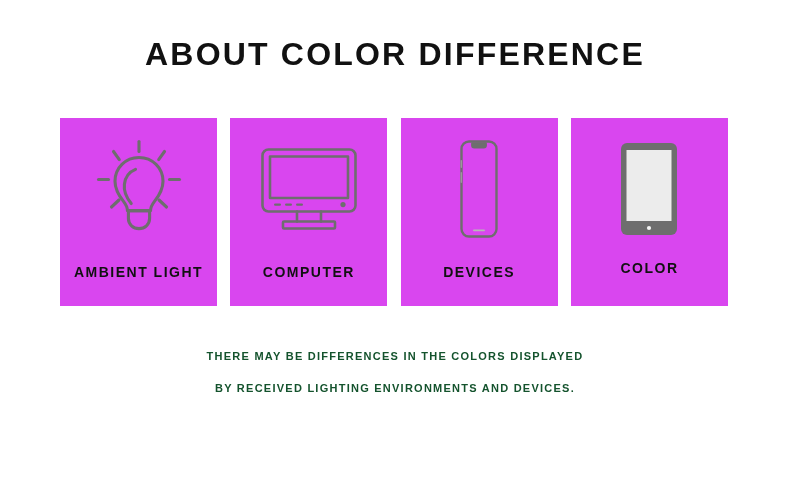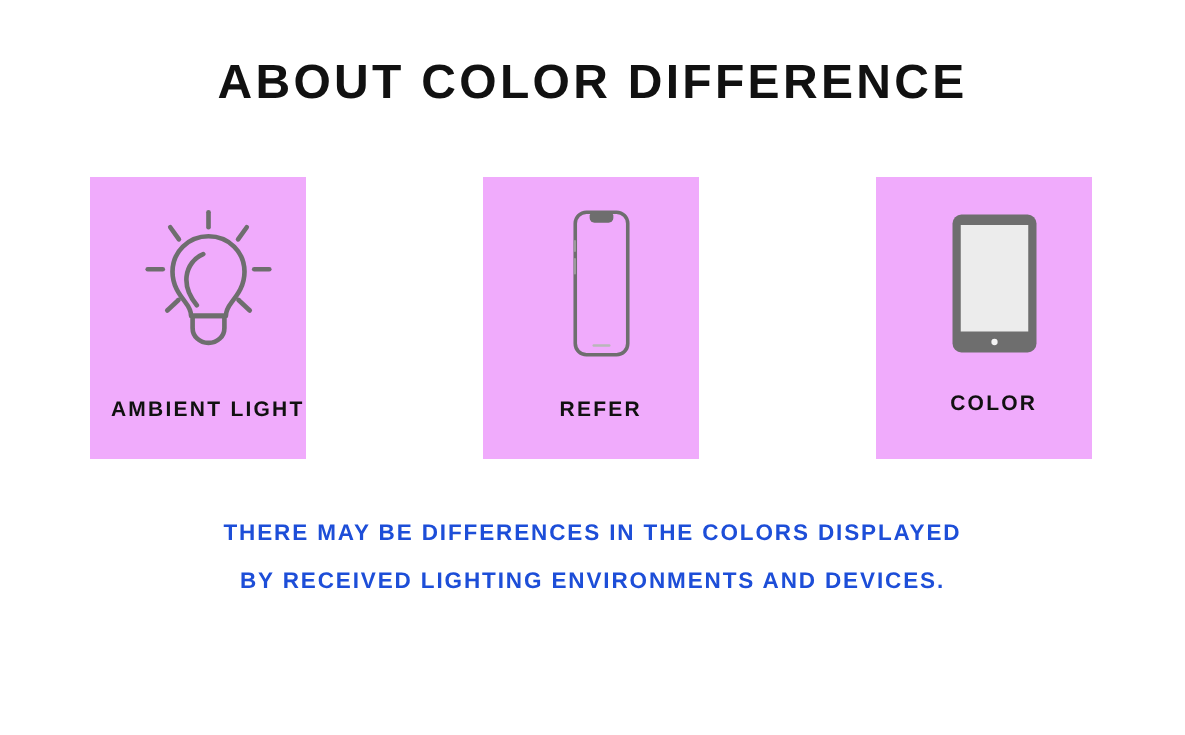--- a/index.html
+++ b/index.html
@@ -43,23 +43,23 @@
     left: 60px;
     top: 118px;
     width: 668px;
     height: 188px;
     display: flex;
     justify-content: space-between;
   }
 
   .card {
     position: relative;
-    width: 144px;
+    width: 157px;
     height: 188px;
-    background: #f0abfc;
+    background: #d946ef;
     display: block;
   }
 
   .card-icon {
     position: absolute;
     left: 0;
     top: 0;
     width: 157px;
     height: 142px;
     display: flex;
@@ -86,24 +86,24 @@
 
   
   .footer {
     position: absolute;
     left: 0;
     top: 340px;
     width: 790px;
     text-align: center;
   }
   .footer-line {
-    font-size: 15px;
+    font-size: 11px;
     font-weight: bold;
     letter-spacing: 1.25px;
-    color: #1d4ed8;
+    color: #14532d;
     line-height: 32px;
     white-space: nowrap;
   }
 
   svg { display: block; }
 </style>
 </head>
 <body>
 
 <div class="page">
@@ -129,38 +129,61 @@
             <line x1="5.5" y1="40.5" x2="15.5" y2="40.5"></line>
             <line x1="86.5" y1="40.5" x2="76.5" y2="40.5"></line>
             <line x1="18.5" y1="68.0" x2="26.0" y2="61.0"></line>
             <line x1="73.5" y1="68.0" x2="66.0" y2="61.0"></line>
           </g>
         </svg>
       </div>
       <div class="card-label">AMBIENT LIGHT</div>
     </div>
 
+    <div class="card card-computer">
+      <div class="card-icon">
+        <svg width="104" height="88" viewBox="0 0 104 88" aria-hidden="true">
+          <g fill="none" stroke="#6e6e6e" stroke-width="2.6" stroke-linecap="round" stroke-linejoin="round">
+
+            <rect x="5.5" y="4.5" width="93" height="62" rx="6" ry="6"></rect>
+
+            <rect x="13" y="11.5" width="78" height="41.5"></rect>
+
+            <path d="M40 66.5 L40 76.5 M64 66.5 L64 76.5"></path>
+
+            <rect x="26" y="76.5" width="52" height="7" rx="1" ry="1"></rect>
+          </g>
+          <g fill="#6e6e6e">
+            <rect x="17" y="58.4" width="7" height="2.4" rx="1.2"></rect>
+            <rect x="28" y="58.4" width="7" height="2.4" rx="1.2"></rect>
+            <rect x="39" y="58.4" width="7" height="2.4" rx="1.2"></rect>
+            <circle cx="86" cy="59.6" r="2.6"></circle>
+          </g>
+        </svg>
+      </div>
+      <div class="card-label">COMPUTER</div>
+    </div>
 
     <div class="card card-iphone">
       <div class="card-icon">
         <svg width="56" height="102" viewBox="0 0 56 102" aria-hidden="true">
           <g fill="none" stroke="#6e6e6e" stroke-width="2.4" stroke-linejoin="round">
 
             <rect x="10.5" y="3.5" width="35" height="95" rx="7.5" ry="7.5"></rect>
           </g>
 
           <path d="M21.5 4.3 H34.5 a1.4 1.4 0 0 1 1.4 1.4 v1.6 a3.2 3.2 0 0 1 -3.2 3.2 H23.3 a3.2 3.2 0 0 1 -3.2 -3.2 v-1.6 a1.4 1.4 0 0 1 1.4 -1.4 z" fill="#6e6e6e"></path>
 
           <rect x="22" y="91.5" width="12" height="1.7" rx="0.85" fill="#b8b8b8"></rect>
 
           <rect x="9.6" y="22" width="1.4" height="8" rx="0.7" fill="#9a9a9a"></rect>
           <rect x="9.6" y="34" width="1.4" height="11" rx="0.7" fill="#9a9a9a"></rect>
         </svg>
       </div>
-      <div class="card-label">REFER</div>
+      <div class="card-label">DEVICES</div>
     </div>
 
     <div class="card card-ipad">
       <div class="card-icon">
         <svg width="72" height="102" viewBox="0 0 72 102" aria-hidden="true">
 
           <rect x="8" y="5" width="56" height="92" rx="6" ry="6" fill="#6e6e6e"></rect>
 
           <rect x="13.5" y="12" width="45" height="71" fill="#ececec"></rect>
 

